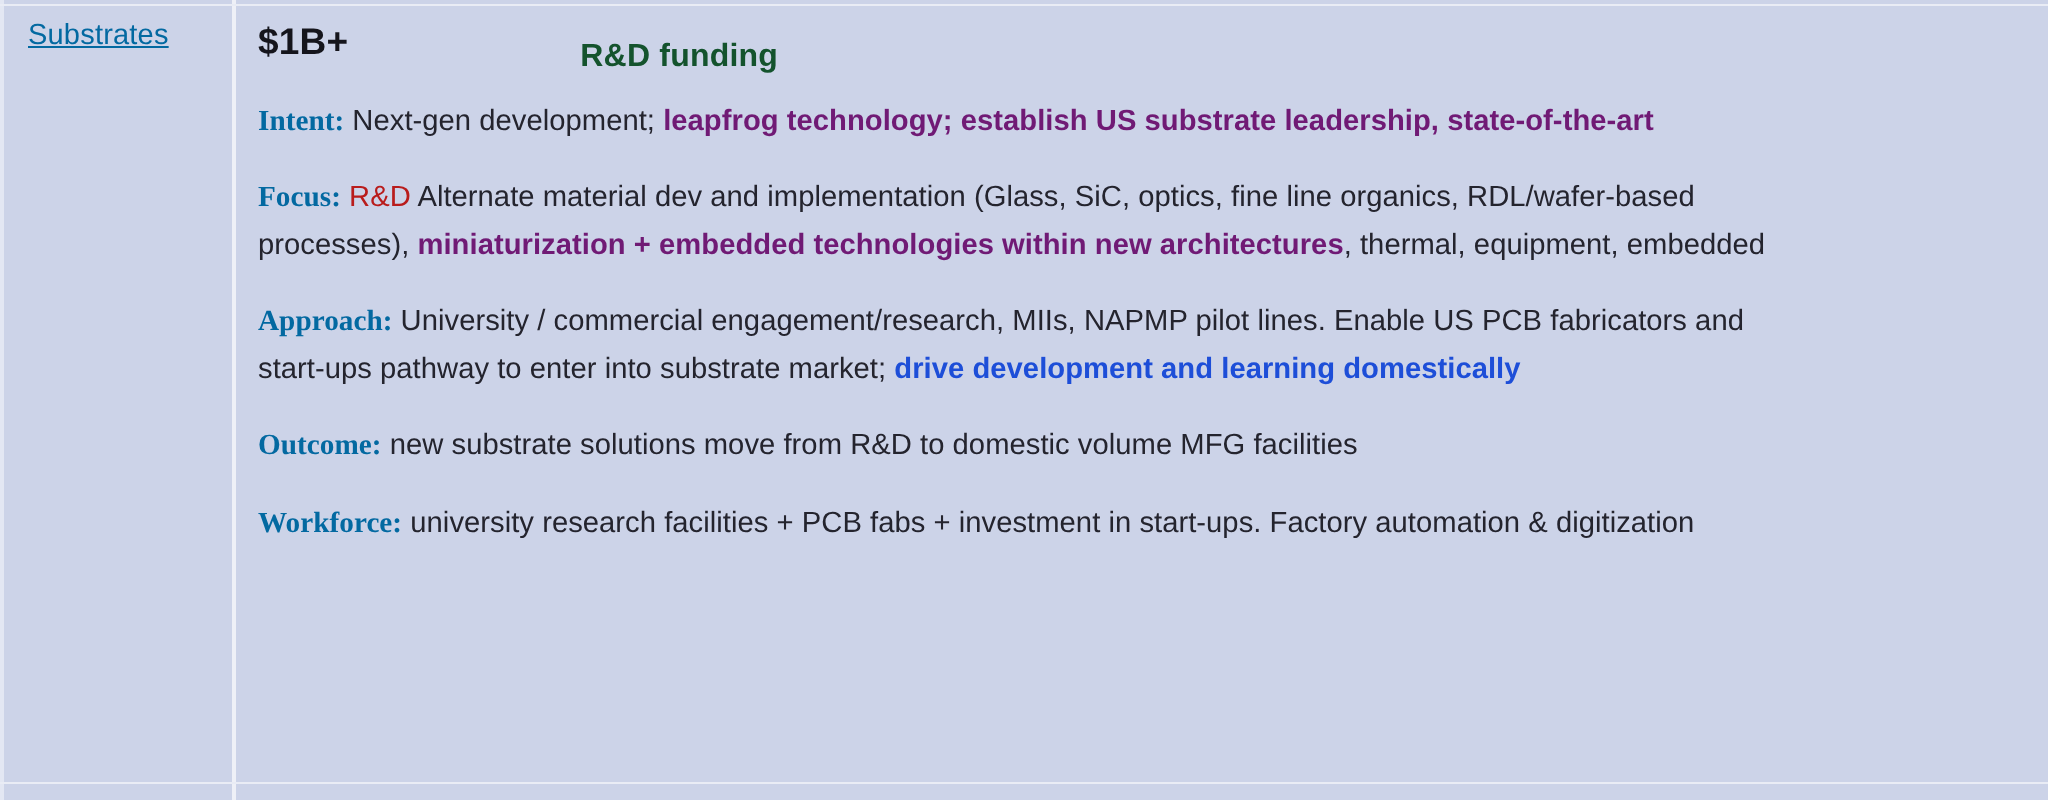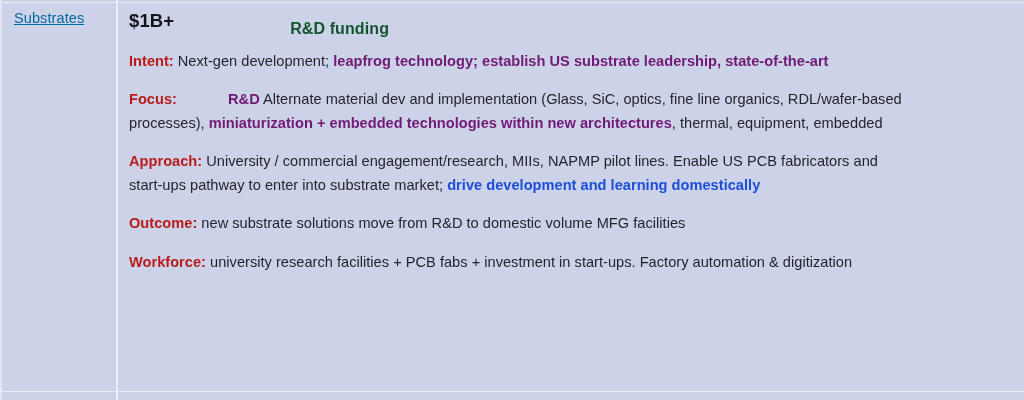--- a/index.html
+++ b/index.html
@@ -96,23 +96,23 @@
     line-height: 24px;
     color: #24242e;
     margin: 0;
     letter-spacing: 0.02px;
   }
 
   .gap-sm { height: 11px; }
   .gap-md { height: 14px; }
   .gap-lg { height: 15px; }
 
-  .lbl { font-weight: bold; color: #b91c1c; }
+  .lbl { font-weight: bold; color: #0369a1; font-family: Liberation Serif, serif; }
   .red { color: #701a75; font-weight: bold; }
-  .red-plain { color: #701a75; font-weight: bold; margin-left: 47px; }
+  .red-plain { color: #b91c1c; font-weight: normal; }
   .emph { font-weight: bold; color: #1d4ed8; }
 </style>
 </head>
 <body>
 
 <div id="slide-table">
 
   <div class="cat-cell">
     <div class="cat-label">Substrates</div>
   </div>

